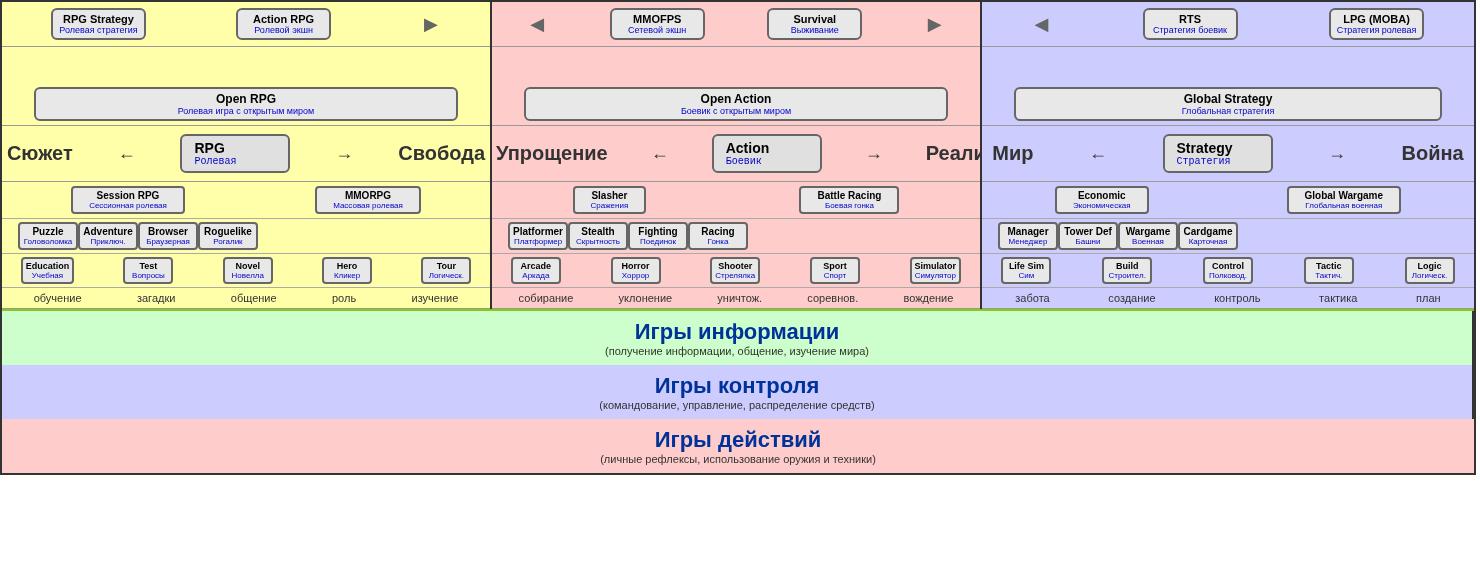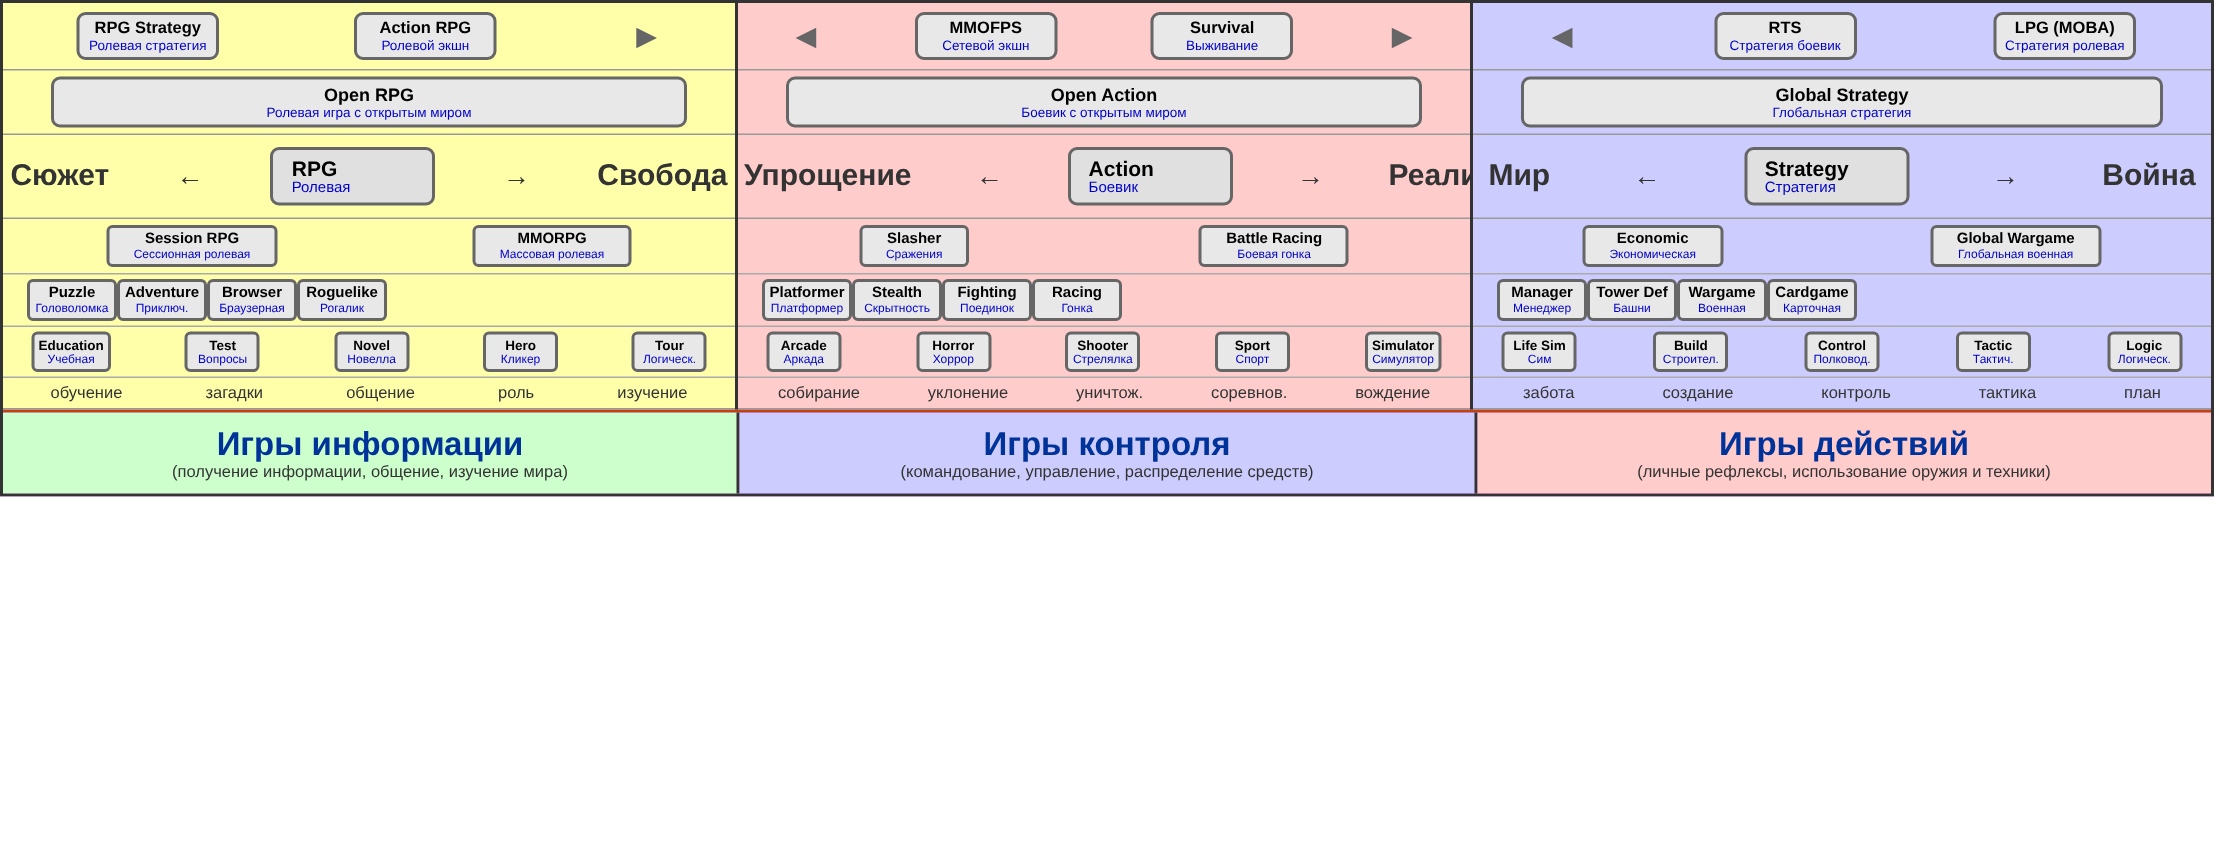--- a/index.html
+++ b/index.html
@@ -6,21 +6,21 @@
     body {
       font-family: Arial, sans-serif;
       font-size: 11px;
       background: #fff;
       width: 1480px;
     }
 
     .main-container {
       width: 1476px;
       border: 2px solid #333;
-      background: #a21caf;
+      background: #e5e5e5;
     }
 
     
     .columns-row {
       display: flex;
       width: 100%;
     }
 
     .col-rpg {
       background: #ffffaa;
@@ -79,20 +79,21 @@
       display: flex;
       justify-content: center;
     }
     .open-box {
       border: 2px solid #666;
       border-radius: 6px;
       background: #e8e8e8;
       text-align: center;
       padding: 3px 10px;
       width: 90%;
+      margin-top: 36px;
     }
     .open-box .en {
       font-weight: bold;
       font-size: 12px;
     }
     .open-box .ru {
       font-size: 9px;
       color: #0000cc;
     }
 
@@ -118,20 +119,21 @@
       padding: 4px 12px;
       min-width: 110px;
     }
     .axis-center-box .en {
       font-weight: bold;
       font-size: 14px;
     }
     .axis-center-box .ru {
       font-size: 10px;
       color: #0000cc;
+      font-family: Liberation Mono, monospace;
     }
     .axis-arrow {
       font-size: 18px;
       font-weight: bold;
       color: #333;
     }
 
     
     .sub-row {
       display: flex;
@@ -217,21 +219,22 @@
     }
     .keyword {
       font-size: 11px;
       color: #333;
       text-align: center;
     }
 
     
     .bottom-section {
       display: flex;
-      border-top: 2px solid #c2410c;
+      border-top: 2px solid #84cc16;
+      flex-direction: column;
     }
     .bottom-col {
       flex: 1;
       text-align: center;
       padding: 8px 10px;
       border-right: 2px solid #333;
     }
     .bottom-col:last-child {
       border-right: none;
     }

